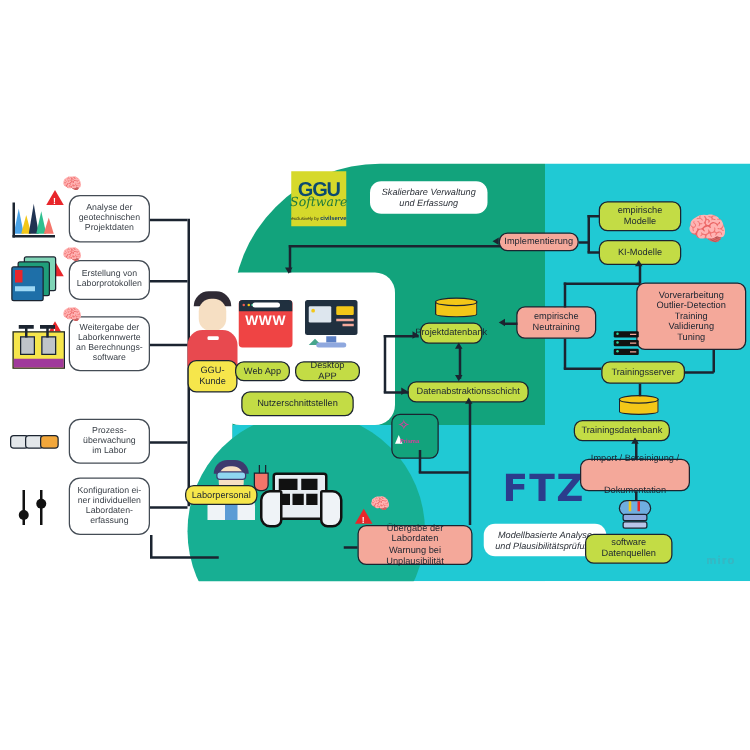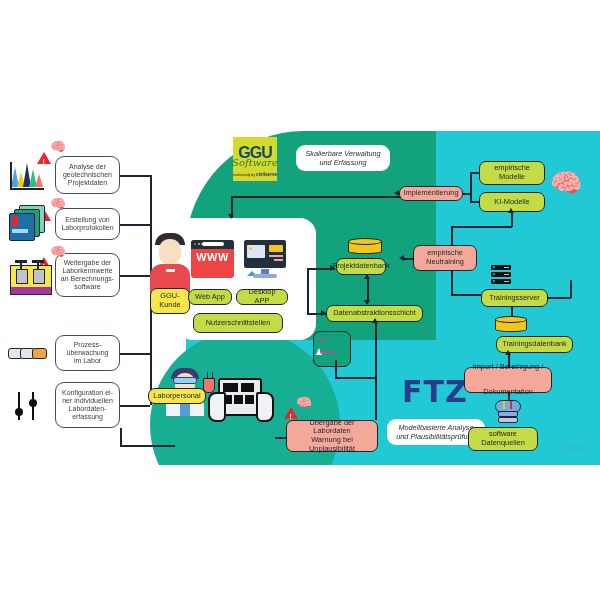--- a/index.html
+++ b/index.html
@@ -397,20 +397,27 @@
   <div class="ln lnh" style="left:404px;top:258px;width:10px;"></div>
   <div class="arrow ar-left" style="left:399px;top:255px;"></div>
 
   <div class="ln lnv" style="left:451px;top:226px;height:20px;"></div>
   <div class="ln lnh" style="left:451px;top:226px;width:61px;"></div>
   <div class="ln lnv" style="left:511px;top:212px;height:15px;"></div>
   <div class="arrow ar-up" style="left:508px;top:208px;"></div>
   <div class="ln lnv" style="left:451px;top:271px;height:24px;"></div>
   <div class="ln lnh" style="left:451px;top:294px;width:30px;"></div>
 
+  <div class="node salmon-node" style="left:509px;top:226px;width:88px;height:54px;flex-direction:column;">
+    <span>Vorverarbeitung</span>
+    <span>Outlier-Detection</span>
+    <span>Training</span>
+    <span>Validierung</span>
+    <span>Tuning</span>
+  </div>
   <div class="rack" style="left:491px;top:265px;">
     <div class="r" style="top:0;">
         <em></em>
         <i></i>
       </div>
     <div class="r" style="top:7px;">
         <em></em>
         <i></i>
       </div>
     <div class="r" style="top:14px;">
@@ -421,21 +428,21 @@
 
   <div class="node green-node" style="left:481px;top:289px;width:67px;height:18px;">Trainingsserver</div>
   <div class="ln lnv" style="left:570px;top:280px;height:18px;"></div>
   <div class="ln lnh" style="left:548px;top:297px;width:23px;"></div>
 
   <div class="cyl" style="left:495px;top:316px;width:32px;height:18px;">
     <div class="body"></div>
       <div class="top"></div>
   </div>
   <div class="ln lnv" style="left:511px;top:307px;height:10px;"></div>
-  <div class="node green-node" style="left:496px;top:336px;width:77px;height:17px;">Trainingsdatenbank</div>
+  <div class="node green-node" style="left:459px;top:336px;width:77px;height:17px;">Trainingsdatenbank</div>
 
   <div class="ln lnv" style="left:508px;top:353px;height:15px;"></div>
   <div class="arrow ar-up" style="left:505px;top:350px;"></div>
   <div class="node salmon-node" style="left:464px;top:367px;width:88px;height:26px;flex-direction:column;gap:16px;">
     <span>Import / Bereinigung /</span>
     <span>Dokumentation</span>
   </div>
 
   <div class="ln lnv" style="left:508px;top:393px;height:8px;"></div>
   <div class="cloud" style="left:495px;top:398px;">

